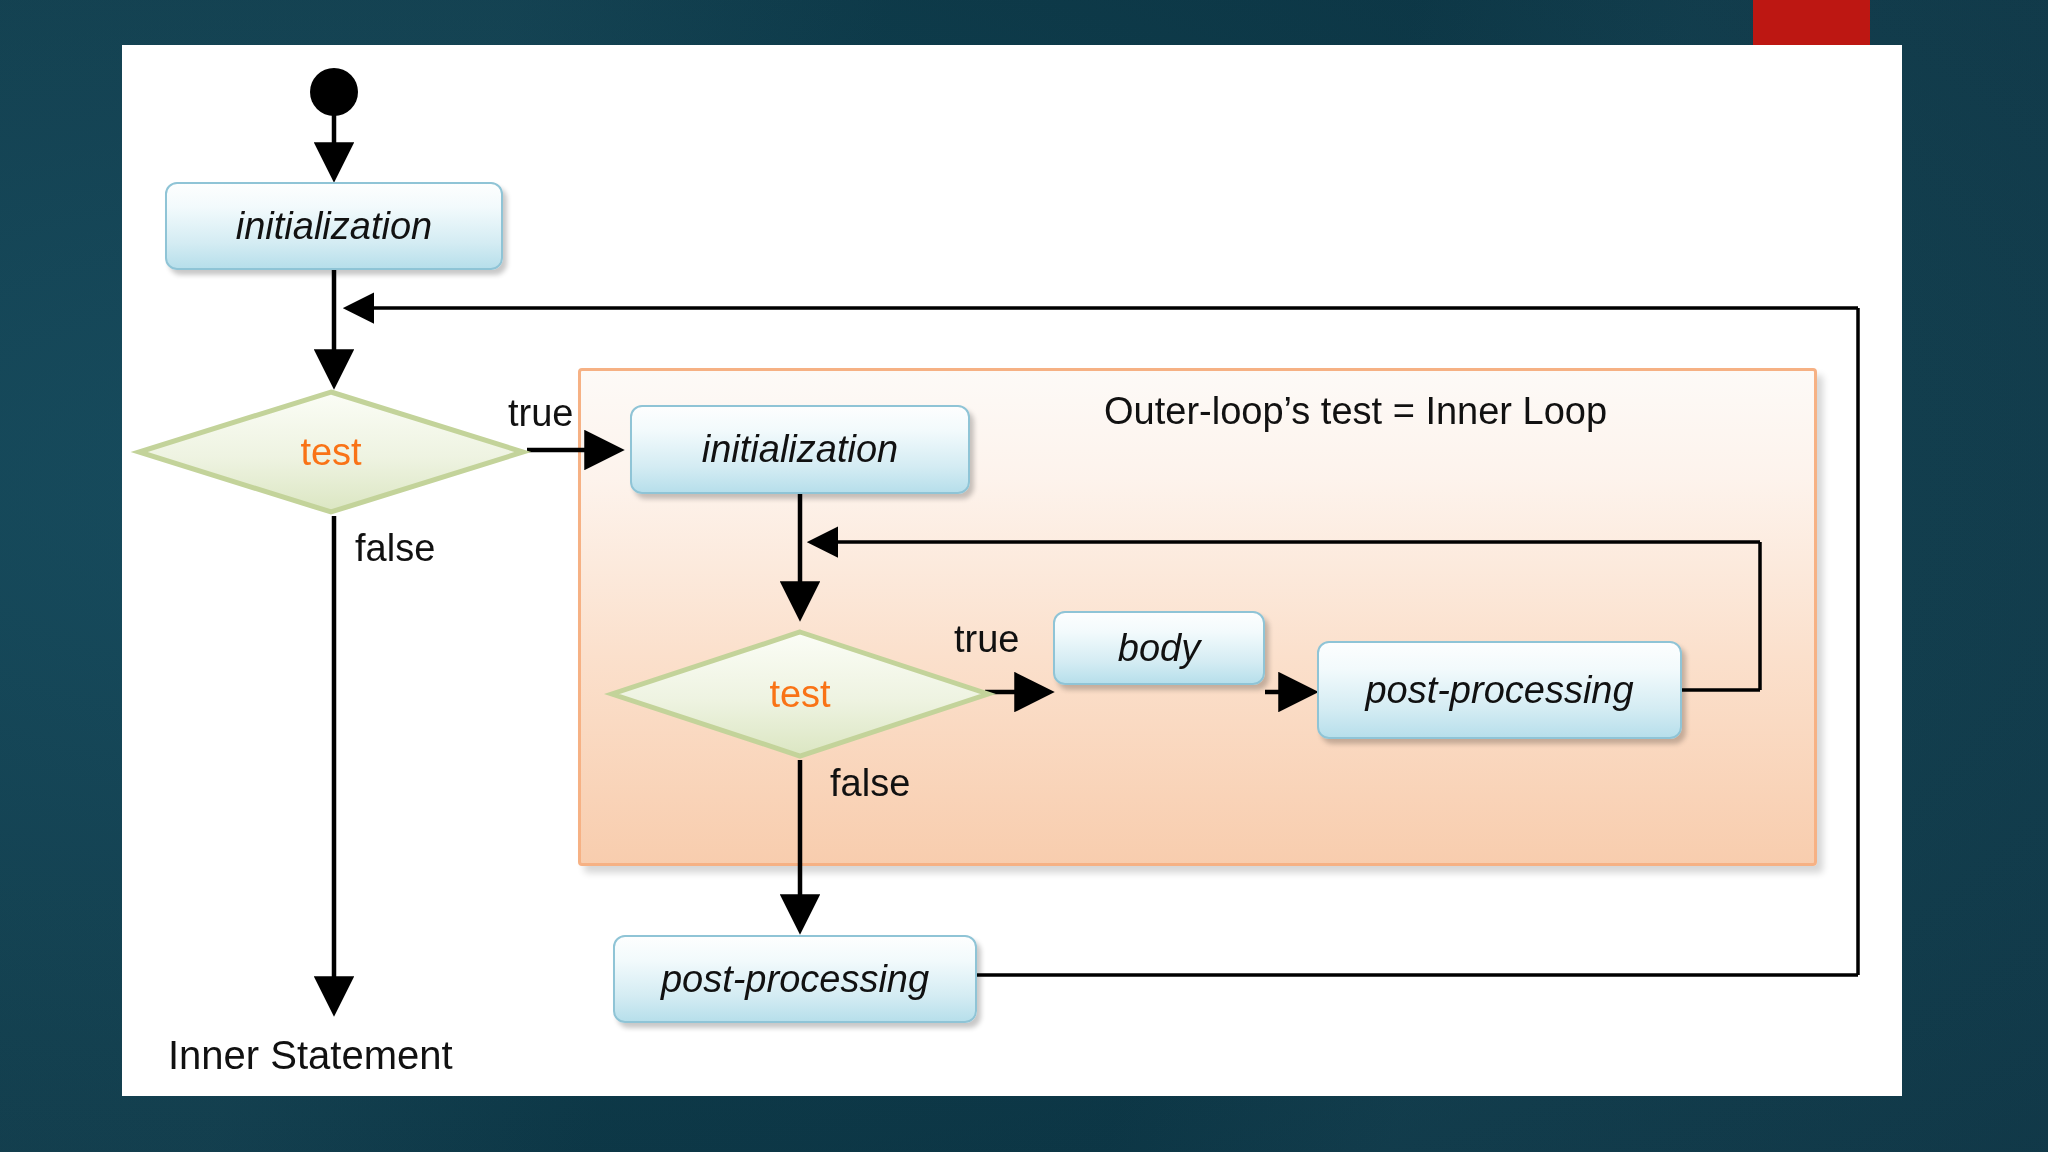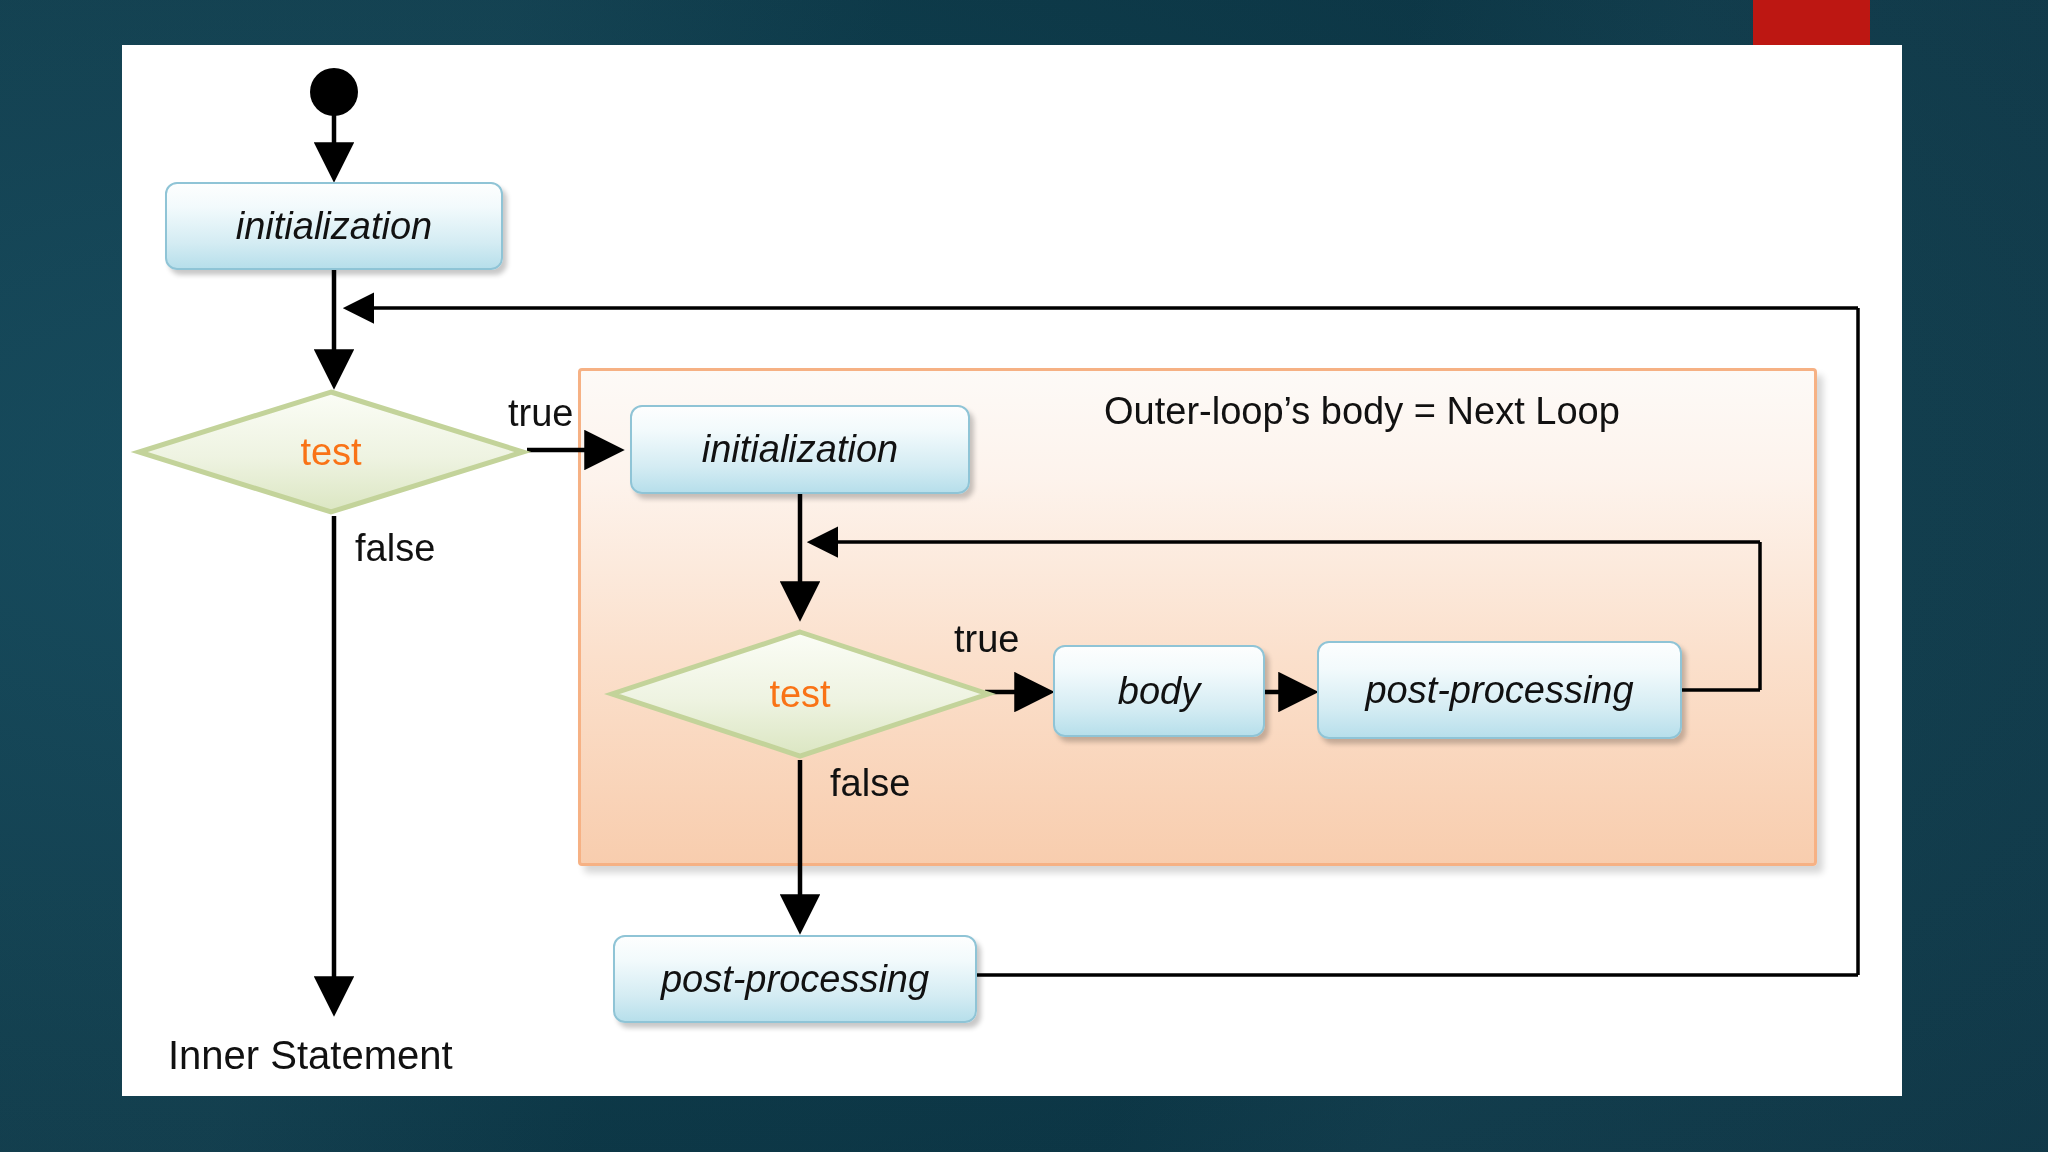--- a/index.html
+++ b/index.html
@@ -96,21 +96,21 @@
 
   <div class="backdrop"></div>
   <div class="red-tab"></div>
 
   <div class="panel"></div>
 
   <div class="canvas">
 
     <div class="innerloop-box" style="left:578px;top:368px;width:1239px;height:498px;"></div>
 
-    <div class="group-caption" style="left:1104px;top:390px;font-size:38px;">Outer-loop’s body = Next Loop</div>
+    <div class="group-caption" style="left:1104px;top:390px;font-size:38px;">Outer-loop’s test = Inner Loop</div>
 
     <svg class="wires" viewBox="0 0 2048 1152">
       <defs>
         <marker id="arrow" viewBox="0 0 12 12" refX="10" refY="6" markerWidth="9" markerHeight="9" orient="auto-start-reverse">
           <path d="M 0 0 L 12 6 L 0 12 z" fill="#000"></path>
         </marker>
       </defs>
 
       <g stroke="#000" stroke-width="4.5" fill="none">
 
@@ -179,21 +179,21 @@
           </linearGradient>
         </defs>
       </svg>
       <div class="diamond-label" style="font-size:38px;">test</div>
     </div>
 
     <div class="edge-label" style="left:954px;top:618px;font-size:38px;">true</div>
 
     <div class="edge-label" style="left:830px;top:762px;font-size:38px;">false</div>
 
-    <div class="node proc" style="left:1053px;top:645px;width:212px;height:92px;font-size:38px;">
+    <div class="node proc" style="left:1053px;top:611px;width:212px;height:74px;font-size:38px;">
       <span>body</span>
     </div>
 
     <div class="node proc" style="left:1317px;top:641px;width:365px;height:98px;font-size:38px;">
       <span>post-processing</span>
     </div>
 
     <div class="node proc" style="left:613px;top:935px;width:364px;height:88px;font-size:38px;">
       <span>post-processing</span>
     </div>

